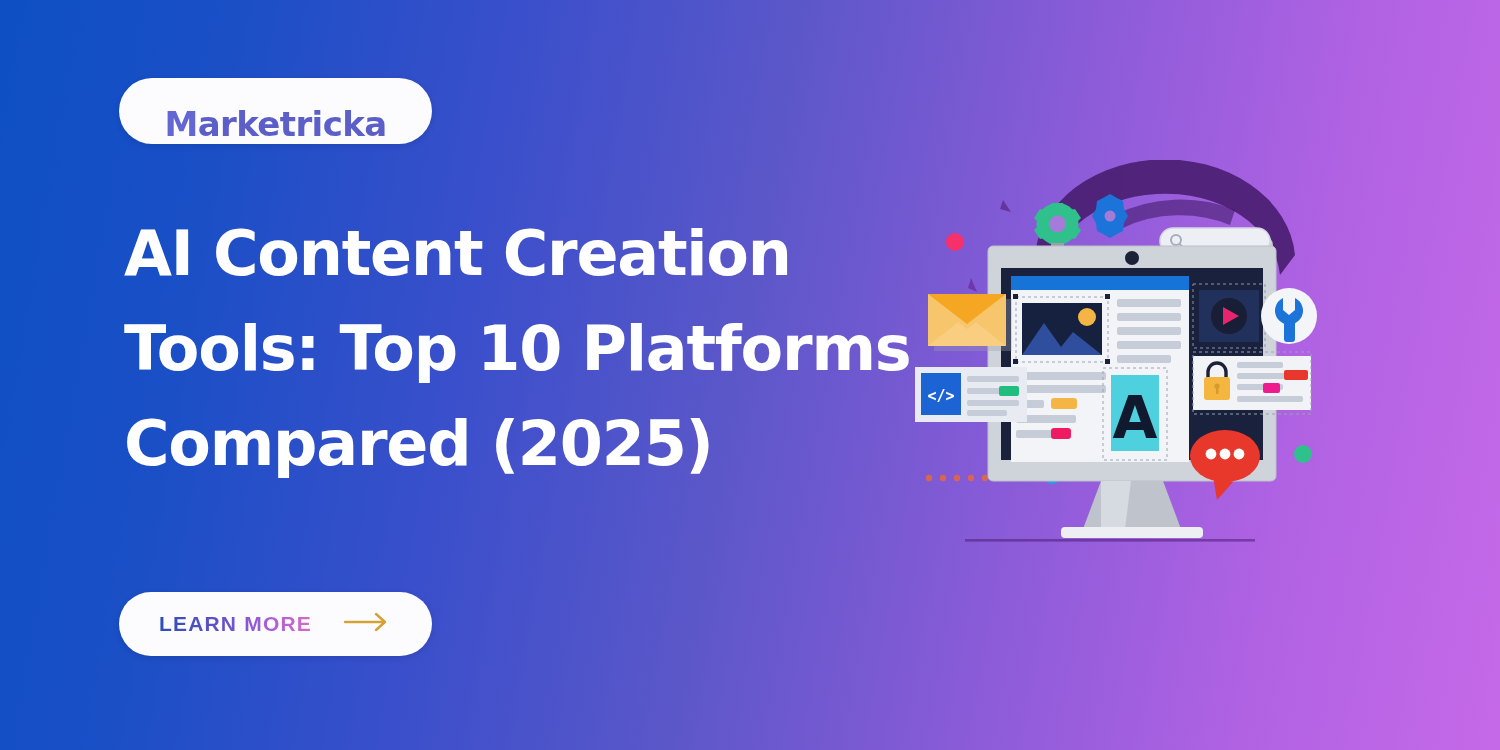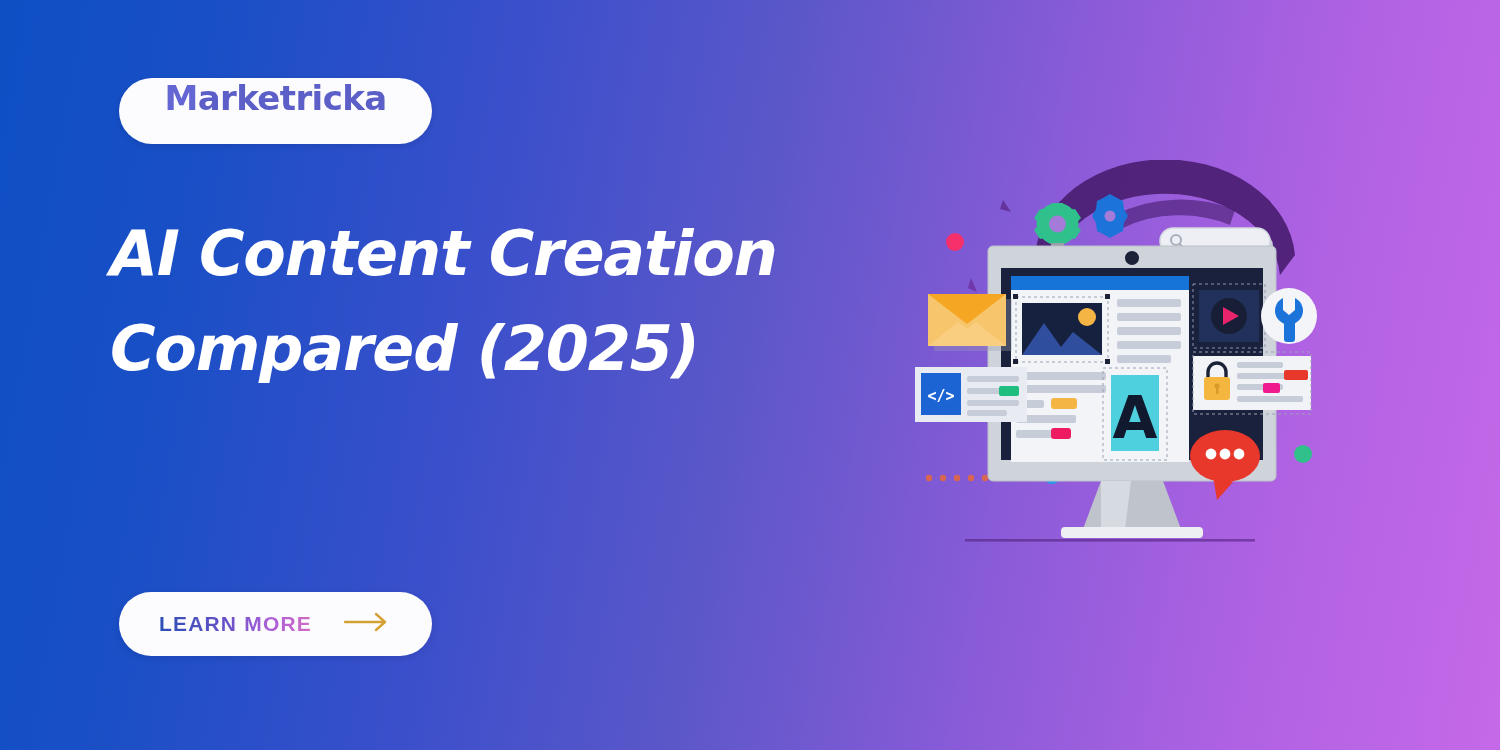--- a/index.html
+++ b/index.html
@@ -23,37 +23,36 @@
         #C569E8 100%);
     overflow:hidden;
   }
 
   
   .logo-pill {
     position:absolute; left:119px; top:78px;
     width:313px; height:66px;
     background:#FCFCFE;
     border-radius:33px;
-    display:flex; align-items:flex-start; justify-content:center;
+    display:flex; align-items:flex-end; justify-content:center;
     box-shadow:0 2px 6px rgba(10,20,70,.14);
   }
   .logo-text {
     font-family:"DejaVu Sans", sans-serif;
     font-size:34px;
     font-weight:bold;
     letter-spacing:-.6px;
     color:#5B5FC7;
   }
   .logo-text .m-glyph { color:#6466D4; }
 
   
   .headline {
-    position:absolute; left:110px; top:206px;
+    position:absolute; left:124px; top:206px;
     width:810px;
-    font-style:italic;
   }
   .headline .line {
     font-family:"DejaVu Sans", sans-serif;
     font-size:62px;
     line-height:95px;
     font-weight:bold;
     color:#FFFFFF;
     letter-spacing:-1.2px;
     white-space:nowrap;
   }
@@ -92,20 +91,21 @@
 <body>
 
 <div class="banner">
 
   <div class="logo-pill">
     <span class="logo-text"><span class="m-glyph">M</span><span>arketricka</span></span>
   </div>
 
   <div class="headline">
     <div class="line">AI Content Creation</div>
+    <div class="line">Tools: Top 10 Platforms</div>
     <div class="line">Compared (2025)</div>
   </div>
 
   <div class="cta-pill">
     <span class="cta-label">LEARN MORE</span>
     <span class="cta-arrow">
       <svg width="48" height="20" viewBox="0 0 48 20">
         <path d="M1 10 H40 M32 2 L41 10 L32 18" fill="none" stroke="#D4A234" stroke-width="2.4" stroke-linecap="round" stroke-linejoin="round"></path>
       </svg>
     </span>

